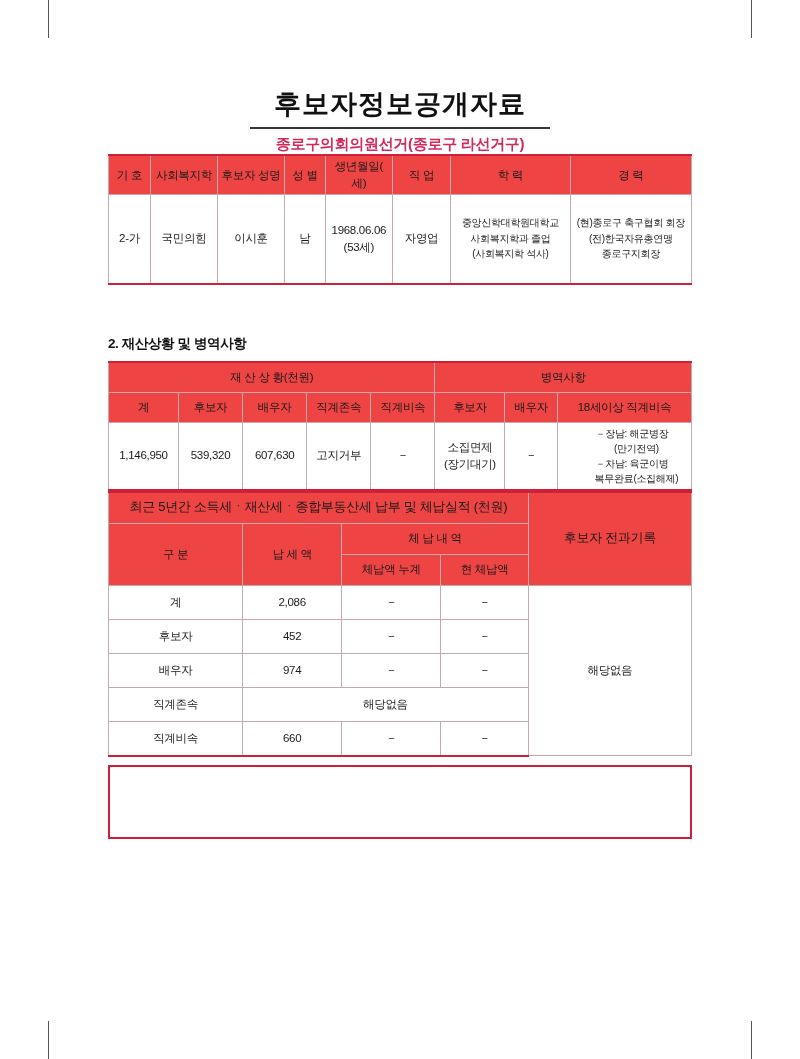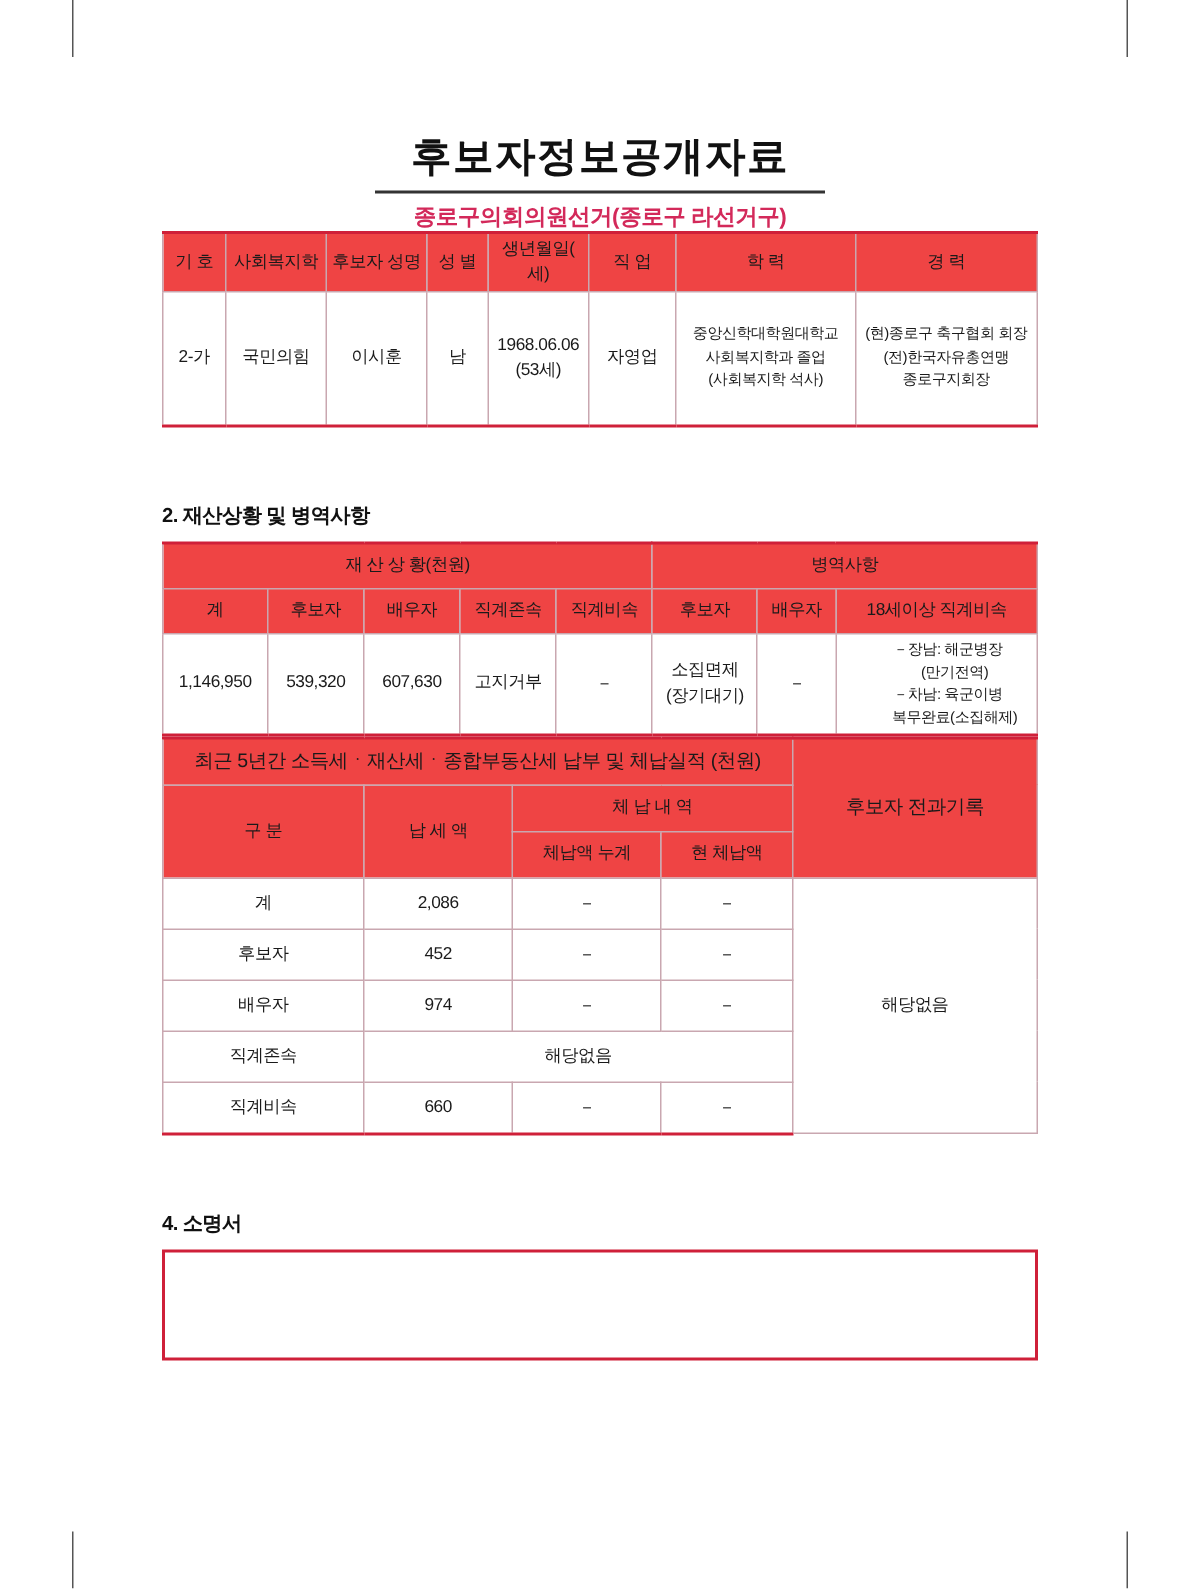--- a/index.html
+++ b/index.html
@@ -277,16 +277,15 @@
     </tr>
     <tr class="body tbl-bot">
       <td>직계비속</td>
       <td>660</td>
       <td class="dash">－</td>
       <td class="dash">－</td>
     </tr>
   </tbody>
     </table>
 
-  <div class="section-head">4. 소명서</div>
   <div class="note-box"></div>
 
 </div>
 
 </body></html>

